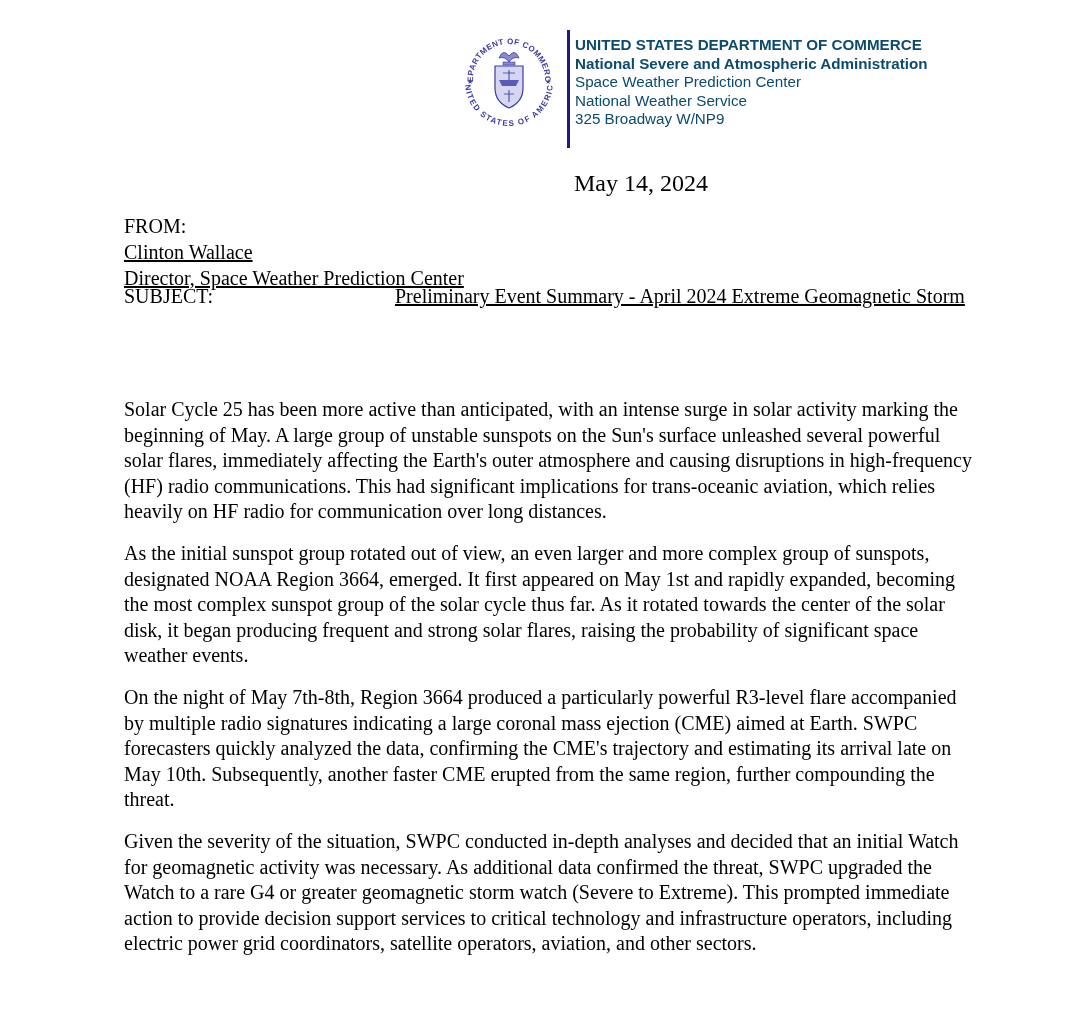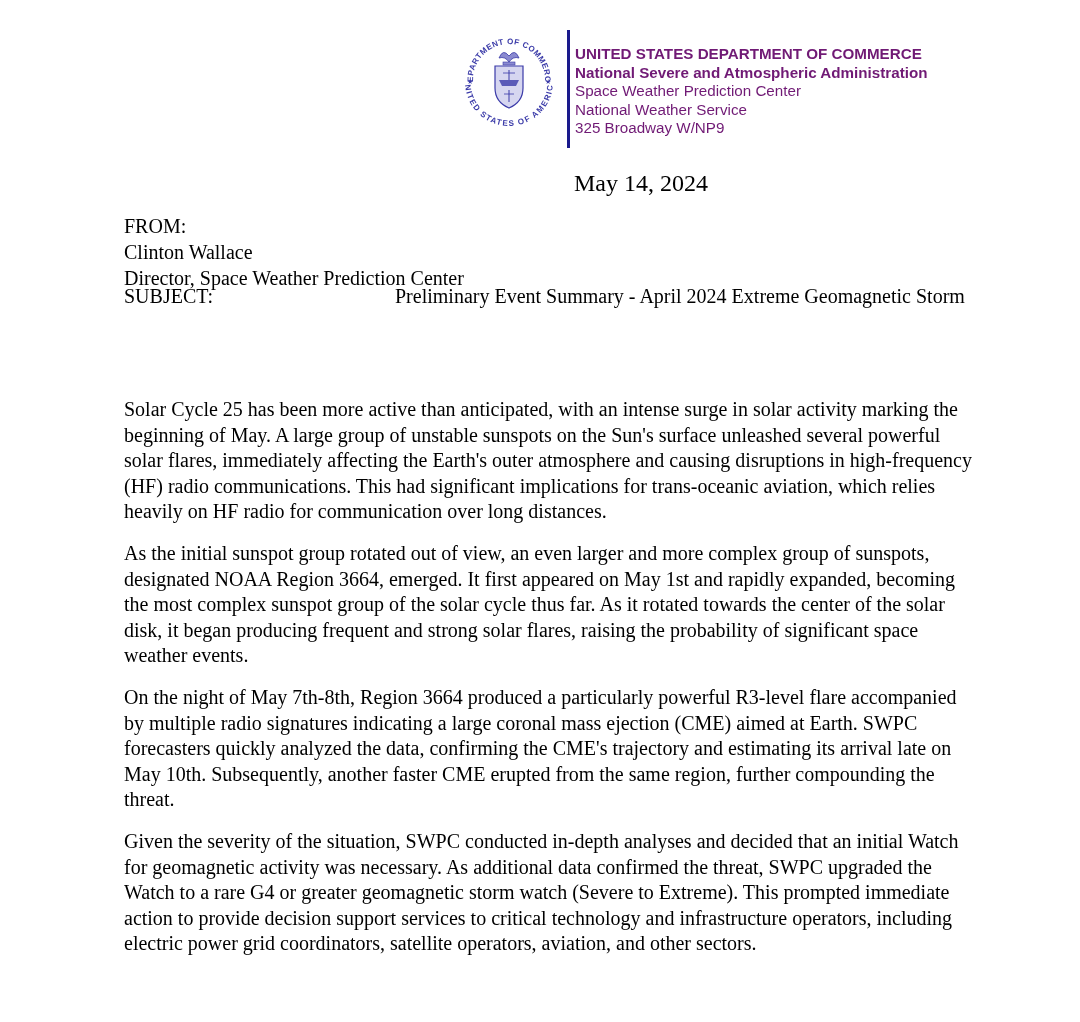--- a/index.html
+++ b/index.html
@@ -30,41 +30,41 @@
     .seal svg { display: block; }
     .head-bar {
       width: 3px;
       height: 118px;
       background: #1a1a8c;
       margin-top: 0px;
       margin-right: 5px;
     }
     .head-text {
       font-family: "Liberation Sans", sans-serif;
-      color: #701a75;
+      color: #0c4a6e;
       font-size: 15.2px;
       line-height: 18.5px;
-      margin-top: 15px;
+      margin-top: 6px;
     }
     .head-text .bold { font-weight: bold; }
     .date {
       position: absolute;
       left: 574px;
       top: 170px;
       font-size: 24px;
     }
     .memo-row {
       position: absolute;
       left: 124px;
       font-size: 20px;
       line-height: 26px;
       display: flex;
     }
     .memo-label { width: 258px; }
-    .memo-value { width: 580px; }
+    .memo-value { width: 580px; text-decoration: underline; }
     .row-from { top: 213px; flex-direction: column; }
     .row-subject { top: 283px; gap: 13px; }
     .body {
       position: absolute;
       left: 124px;
       top: 397px;
       width: 850px;
       font-size: 20px;
       line-height: 25.6px;
     }

